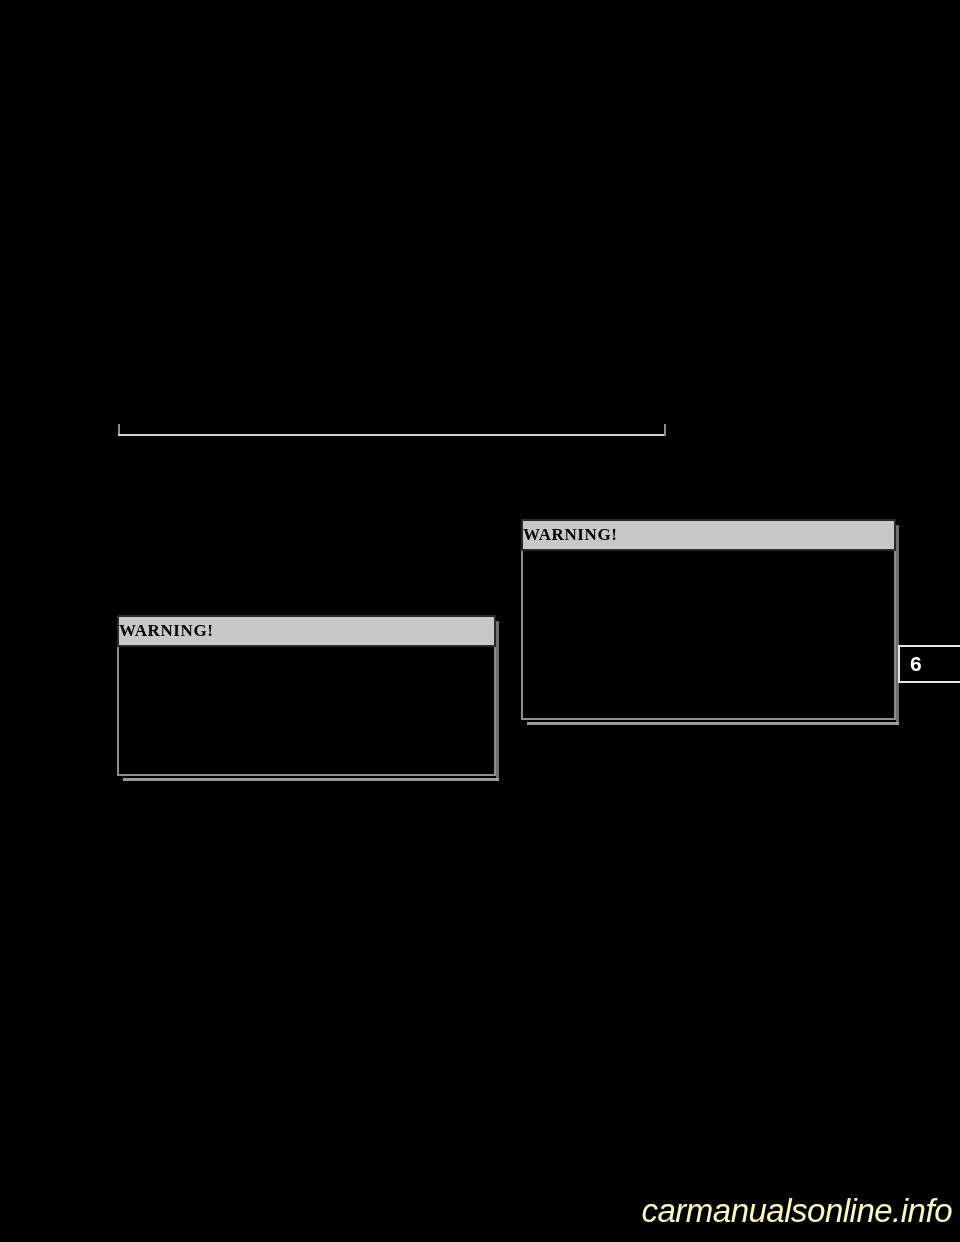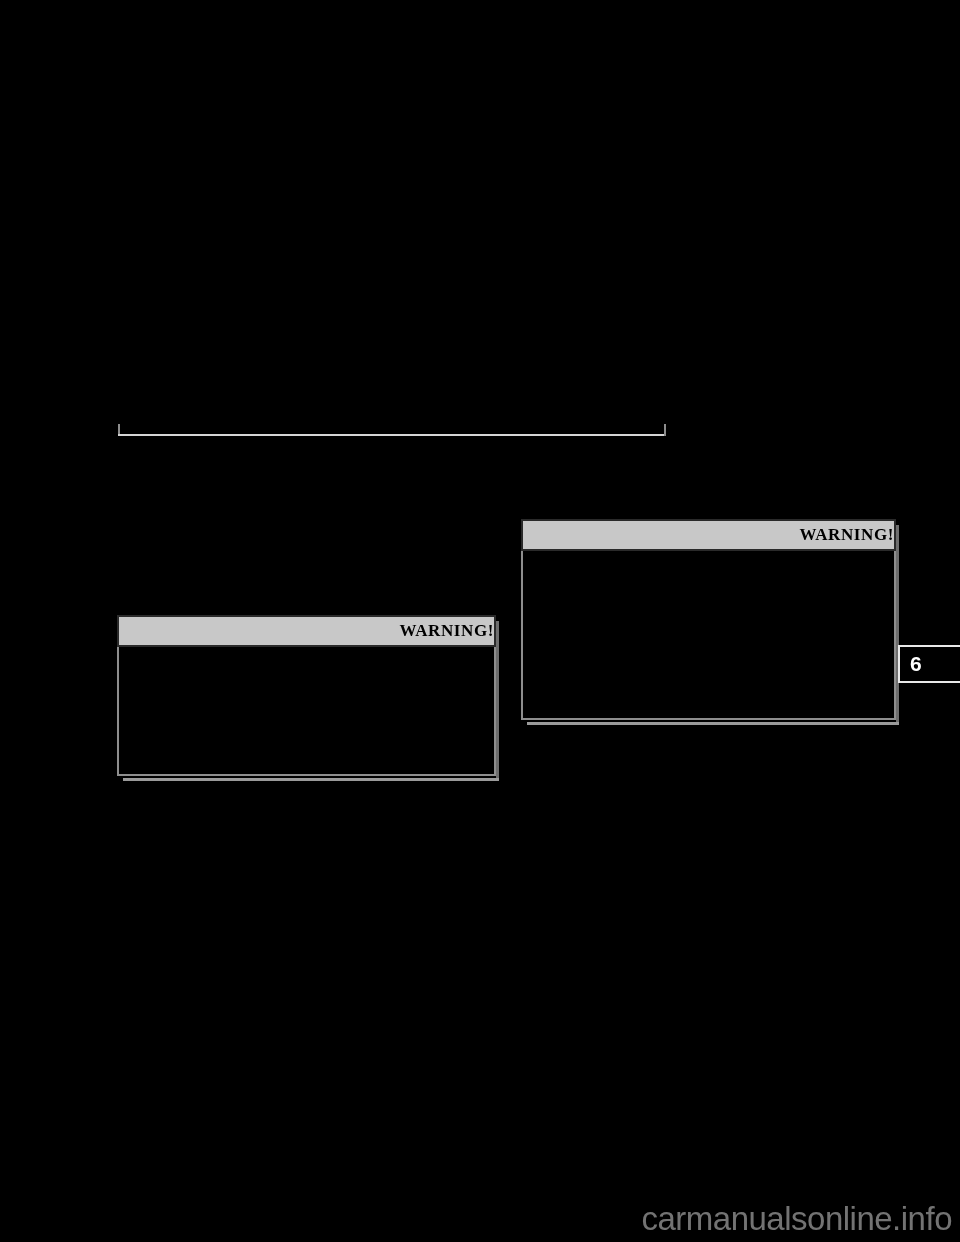--- a/index.html
+++ b/index.html
@@ -53,21 +53,21 @@
   }
   .warning-header {
     box-sizing: border-box;
     background: #c8c8c8;
     border: 2px solid #2a2a2a;
     color: #000000;
     font-family: "Liberation Serif", serif;
     font-weight: bold;
     font-size: 17px;
     letter-spacing: 0.6px;
-    text-align: right;
+    text-align: left;
     line-height: 1;
     padding: 5px 0 6px 0;
   }
   .warning-body {
     box-sizing: border-box;
     background: #000000;
     border: 2px solid #8e8e8e;
     border-top: none;
   }
 
@@ -102,26 +102,27 @@
     font-size: 21px;
     display: flex;
     align-items: center;
     padding-left: 10px;
   }
 
   
   .watermark {
     position: absolute;
     right: 8px;
-    bottom: 4px;
-    color: #737373;
+    bottom: 12px;
+    color: #fef9c3;
     font-family: "Liberation Sans", sans-serif;
     font-size: 33px;
     letter-spacing: -0.5px;
     white-space: nowrap;
+    font-style: italic;
   }
 </style>
 </head>
 <body>
 
 <div id="page">
 
   <div class="rule-wrap">
     <div class="rule-tick left"></div>
     <div class="rule-line"></div>

